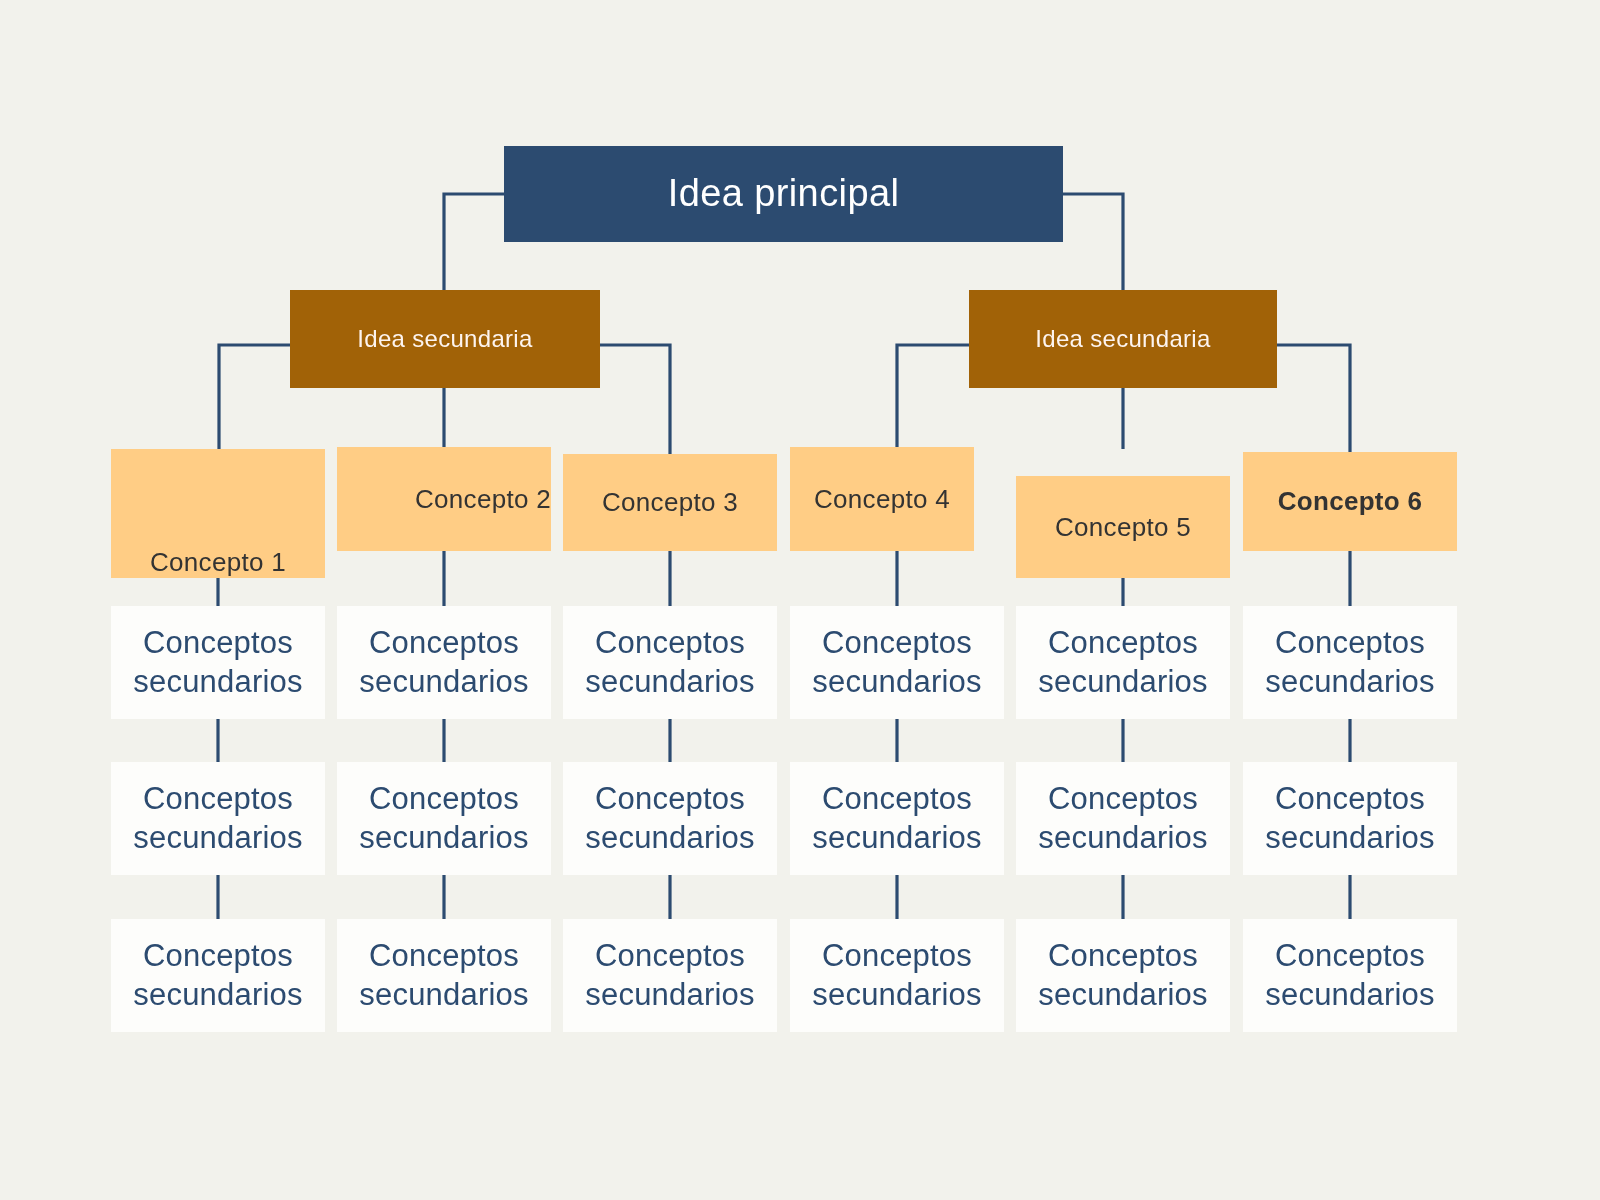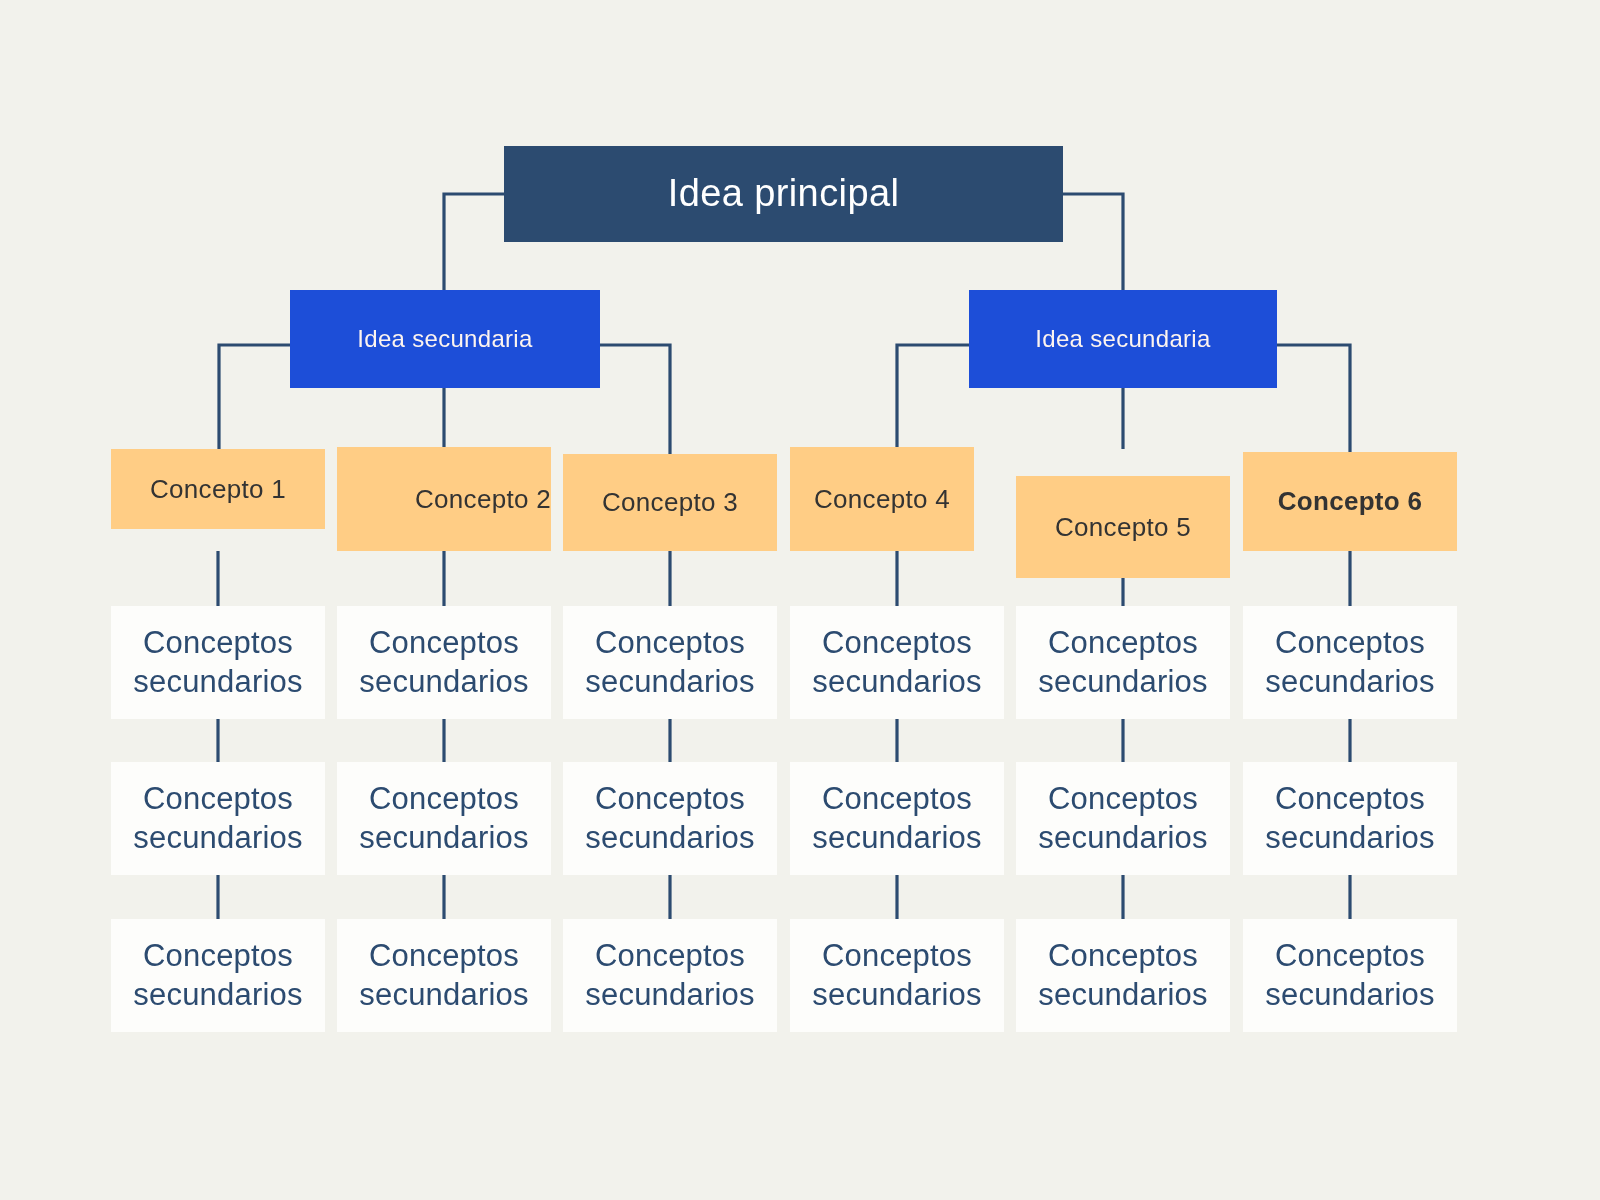--- a/index.html
+++ b/index.html
@@ -26,21 +26,21 @@
   }
 
   .node-main{
     background:#2c4b70;
     color:#ffffff;
     font-size:38px;
     letter-spacing:.4px;
     font-weight:400;
   }
   .node-secondary{
-    background:#1d4ed8;
+    background:#a16207;
     color:#fdf4ef;
     font-size:24px;
     letter-spacing:.3px;
     font-weight:400;
   }
   .node-concept{
     background:#ffcd85;
     color:#333333;
     font-size:26px;
     letter-spacing:.3px;
@@ -108,21 +108,21 @@
     <span>Idea principal</span>
   </div>
 
   <div class="node node-secondary" style="left:290px;top:290px;width:310px;height:98px;">
     <span>Idea secundaria</span>
   </div>
   <div class="node node-secondary" style="left:969px;top:290px;width:308px;height:98px;">
     <span>Idea secundaria</span>
   </div>
 
-  <div class="node node-concept" style="left:111px;top:449px;width:214px;height:80px;">
+  <div class="node node-concept" style="left:111px;top:449px;width:214px;height:129px;align-items:flex-end;">
     <span>Concepto 1</span>
   </div>
   <div class="node node-concept" style="left:337px;top:447px;width:214px;height:104px;justify-content:flex-end;">
     <span>Concepto 2</span>
   </div>
   <div class="node node-concept" style="left:563px;top:454px;width:214px;height:97px;">
     <span>Concepto 3</span>
   </div>
   <div class="node node-concept" style="left:790px;top:447px;width:184px;height:104px;">
     <span>Concepto 4</span>

